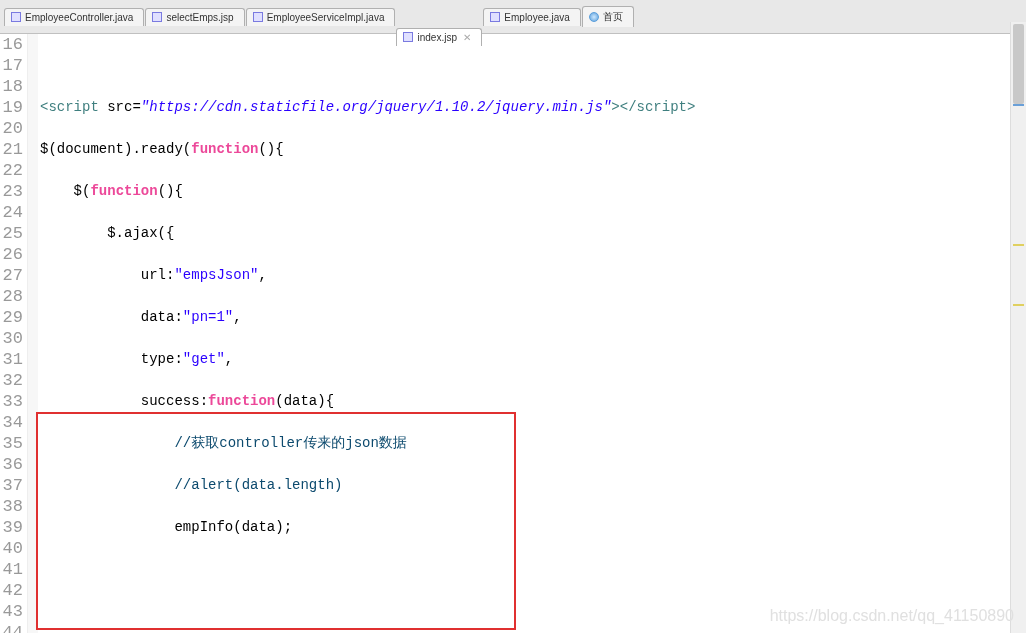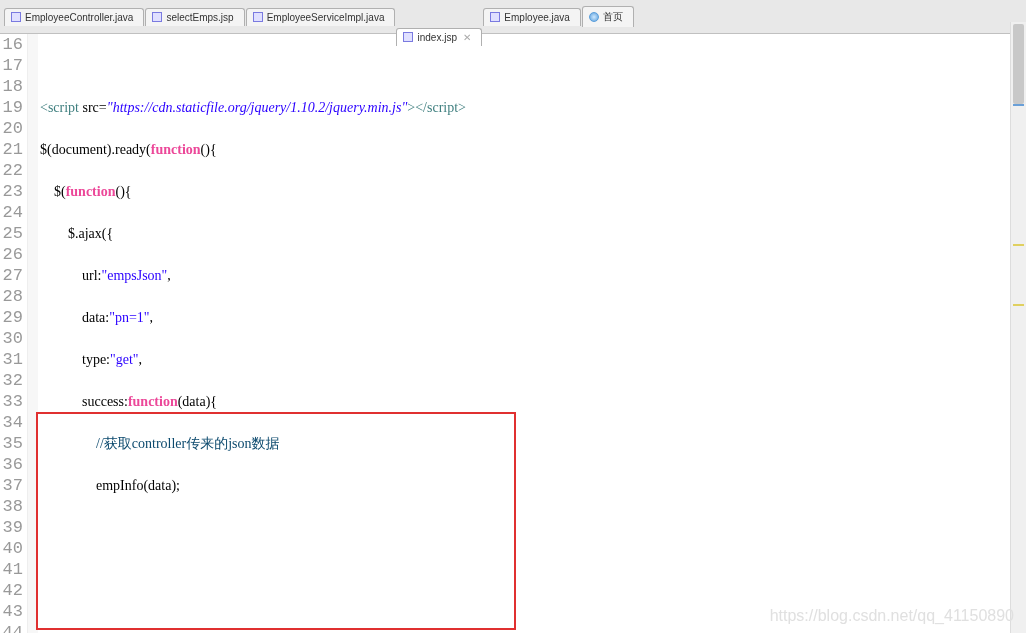--- a/index.html
+++ b/index.html
@@ -78,21 +78,21 @@
 }
 .fold-gutter div { height: 21px; text-align: center; color: #888; }
 .code {
   flex: 1;
   line-height: 21px;
   white-space: pre;
   position: relative;
   padding-left: 2px;
   color: #000;
 }
-.code-line { height: 21px; font-family: Liberation Serif, serif; }
+.code-line { height: 21px; }
 .kw { color: #ec4899; font-weight: bold; }
 .str { color: #2a00ff; }
 .attr { color: #000; }
 .ital { font-style: italic; color: #2a00ff; }
 .tag { color: #3f7f7f; }
 .comment { color: #0c4a6e; }
 .redbox {
   position: absolute;
   border: 2px solid #e03030;
   pointer-events: none;
@@ -215,20 +215,21 @@
 <div class="code-line"></div>
 <div class="code-line"><span class="tag">&lt;script </span><span class="attr">src=</span><span class="ital">"<span>https://cdn.staticfile.org/jquery/1.10.2/jquery.min.js</span>"</span><span class="tag">&gt;&lt;/script&gt;</span></div>
 <div class="code-line"><span>$(document).ready(</span><span class="kw">function</span><span>(){</span></div>
 <div class="code-line"><span>    $(</span><span class="kw">function</span><span>(){</span></div>
 <div class="code-line"><span>        $.ajax({</span></div>
 <div class="code-line"><span>            url:</span><span class="str">"empsJson"</span><span>,</span></div>
 <div class="code-line"><span>            data:</span><span class="str">"pn=1"</span><span>,</span></div>
 <div class="code-line"><span>            type:</span><span class="str">"get"</span><span>,</span></div>
 <div class="code-line"><span>            success:</span><span class="kw">function</span><span>(data){</span></div>
 <div class="code-line"><span>                </span><span class="comment">//获取controller传来的json数据</span></div>
+<div class="code-line"><span>                </span><span class="comment">//alert(data.length)</span></div>
 <div class="code-line"><span>                empInfo(data);</span></div>
 <div class="code-line"></div>
 
 
 
 
 
 
 
 

